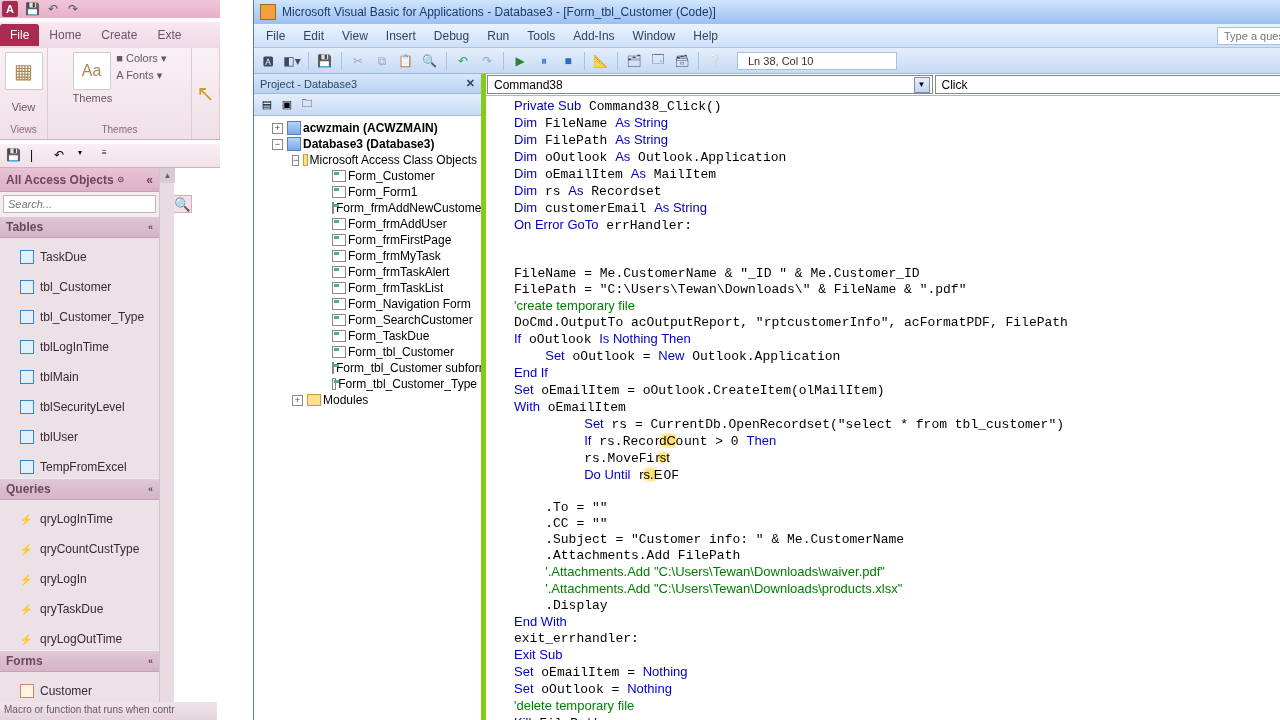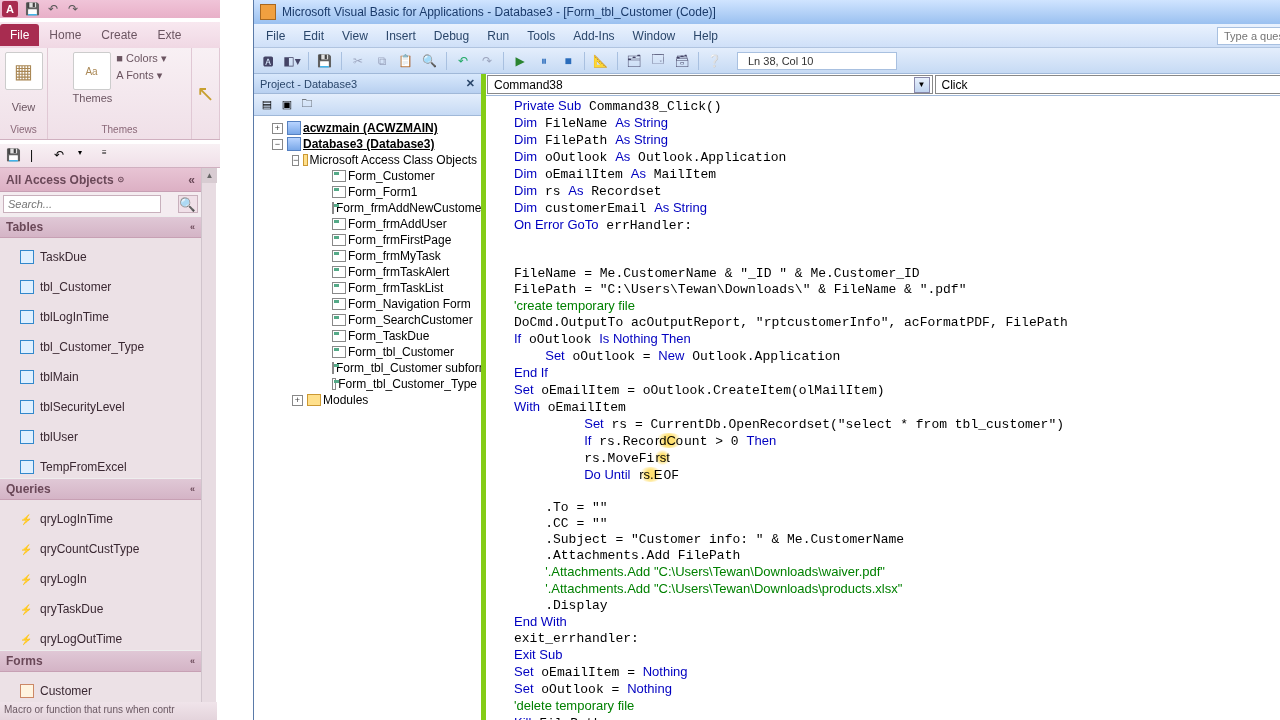--- a/index.html
+++ b/index.html
@@ -18,21 +18,21 @@
 .access-ribbon-body { position:absolute; top:48px; left:0; width:220px; height:92px; background:linear-gradient(#f8f0f4,#f0e0e8); border-bottom:1px solid #d0b0c0; display:flex; }
 .rgrp { border-right:1px solid #e0c8d4; padding:4px 6px; display:flex; flex-direction:column; align-items:center; justify-content:space-between; }
 .rgrp-lbl { font-size:10px; color:#8a6878; margin-top:2px;}
 .rgrp-big { font-size:11px; color:#6b5561; text-align:center;}
 .rgrp-icon { width:38px; height:38px; border:1px solid #ccc; background:#fff; margin-bottom:2px; border-radius:2px; display:flex; align-items:center; justify-content:center; font-size:20px; color:#a85;}
 
 .access-qat2 { position:absolute; top:144px; left:0; width:220px; height:24px; background:linear-gradient(#f8f0f4,#f0e0e8); display:flex; align-items:center; gap:8px; padding:0 6px; border-bottom:1px solid #d0b0c0;}
 .access-qat2 span { width:16px; height:16px; }
 
 
-.navpane { position:absolute; top:168px; left:0; width:202px; height:552px; background:#ece1e6; border-right:1px solid #c7b5bf;}
+.navpane { position:absolute; top:168px; left:0; width:160px; height:552px; background:#ece1e6; border-right:1px solid #c7b5bf;}
 .nav-hdr { background:linear-gradient(#e8c4d4,#dcb0c4); height:24px; display:flex; align-items:center; padding:0 6px; color:#6a4858; font-weight:bold; border-bottom:1px solid #c7a0b4;}
 .nav-hdr .chev { margin-left:auto; }
 .nav-search { display:flex; padding:3px; background:#f4ecf0;gap:15px;}
 .nav-search input { flex:1; border:1px solid #c8b0bc; font-style:italic; color:#999; padding:2px 4px; font-size:11px;}
 .nav-search button { width:20px; border:1px solid #c8b0bc; background:#f0e0e8; margin-left:2px;}
 .nav-group { background:linear-gradient(#e0c8d6,#d4b4c6); padding:3px 6px; color:#6a4858; font-weight:bold; display:flex; align-items:center; border-top:1px solid #eee; border-bottom:1px solid #c7a0b4;}
 .nav-group .up { margin-left:auto; font-size:9px;}
 .nav-item { display:flex; align-items:center; padding:12px 8px 4px 20px; color:#3a2832; gap:6px;}
 .nav-ico { width:14px; height:14px; display:inline-flex; align-items:center; justify-content:center; font-size:10px; }
 .ico-table { border:1px solid #3388cc; background:#e0f0ff; }
@@ -63,21 +63,21 @@
 .projpanel-title .x { margin-left:auto; font-weight:bold; cursor:default;}
 .projpanel-tbbar { height:22px; background:linear-gradient(#e4eefc,#c6daf4); display:flex; align-items:center; gap:2px; padding:0 4px; border-bottom:1px solid #a0b8d8;}
 .projpanel-tbbar span{ width:18px; height:18px; display:flex; align-items:center; justify-content:center; font-size:11px; border:1px solid transparent;}
 .projtree { flex:1; overflow:auto; padding:4px 0; position:relative;}
 .tree-row { display:flex; align-items:center; padding:1px 4px; gap:2px; white-space:nowrap;}
 .twist { width:11px; height:11px; border:1px solid #888; font-size:9px; line-height:9px; text-align:center; color:#444; background:#fff; margin-right:2px;}
 .tfold { width:14px; height:12px; background:#ffe08c; border:1px solid #cc9933; }
 .tproj-icon { width:14px; height:14px; background:linear-gradient(#b8d4ff,#7aa8e8); border:1px solid #5580c0;}
 .tform-icon { width:14px; height:12px; background:#fff; border:1px solid #888; position:relative;}
 .tform-icon::before { content:""; position:absolute; top:1px; left:1px; width:5px; height:3px; background:#5a8;}
-.bold { font-weight:bold;text-decoration:underline; }
+.bold { font-weight:bold; }
 .indent1 { padding-left:18px;} .indent2 { padding-left:38px;} .indent4 { padding-left:78px;}
 .tree-row.sel { background:#fff; }
 
 
 .codearea { flex:1; display:flex; flex-direction:column; background:#fff;}
 .code-combos { height:22px; display:flex; border-bottom:1px solid #a0b8d8;}
 .code-combos .combo { flex:1; border:1px solid #888; margin:1px; background:#fff; display:flex; align-items:center; padding:0 6px; font-size:12px; position:relative;}
 .code-combos .combo .dd { position:absolute; right:2px; width:16px; height:16px; background:linear-gradient(#e8f0fc,#c0d4f0); border:1px solid #88a; display:flex; align-items:center; justify-content:center; font-size:8px;}
 .code-scroll { flex:1; overflow:auto; }
 pre.code { font-family:Consolas,"Courier New",monospace; font-size:13px; line-height:16px; padding:2px 4px 2px 28px; white-space:pre; color:#000; }
@@ -107,21 +107,21 @@
 
 <div class="access-ribbon-body">
   <div class="rgrp" style="width:48px">
     <div class="rgrp-icon">▦</div>
     <div class="rgrp-big">View</div>
     <div class="rgrp-lbl">Views</div>
   </div>
   <div class="rgrp" style="flex:1">
     <div style="display:flex; gap:4px; align-items:flex-start">
       <div>
-        <div class="rgrp-icon" style="font-size:10px">Aa</div>
+        <div class="rgrp-icon" style="font-size:16px">Aa</div>
         <div class="rgrp-big">Themes</div>
       </div>
       <div style="display:flex; flex-direction:column; gap:4px; font-size:11px; color:#6b5561">
         <div>■ <span>Colors</span> ▾</div>
         <div>A <span>Fonts</span> ▾</div>
       </div>
     </div>
     <div class="rgrp-lbl">Themes</div>
   </div>
   <div class="rgrp" style="width:28px; align-items:center; justify-content:center">
@@ -155,25 +155,25 @@
   <div class="nav-item">
       <span class="nav-ico ico-table"></span>
       <span>TaskDue</span>
     </div>
   <div class="nav-item">
       <span class="nav-ico ico-table"></span>
       <span>tbl_Customer</span>
     </div>
   <div class="nav-item">
       <span class="nav-ico ico-table"></span>
+      <span>tbl_Customer_Type</span>
+    </div>
+  <div class="nav-item">
+      <span class="nav-ico ico-table"></span>
       <span>tblLogInTime</span>
-    </div>
-  <div class="nav-item">
-      <span class="nav-ico ico-table"></span>
-      <span>tbl_Customer_Type</span>
     </div>
   <div class="nav-item">
       <span class="nav-ico ico-table"></span>
       <span>tblMain</span>
     </div>
   <div class="nav-item">
       <span class="nav-ico ico-table"></span>
       <span>tblSecurityLevel</span>
     </div>
   <div class="nav-item">

